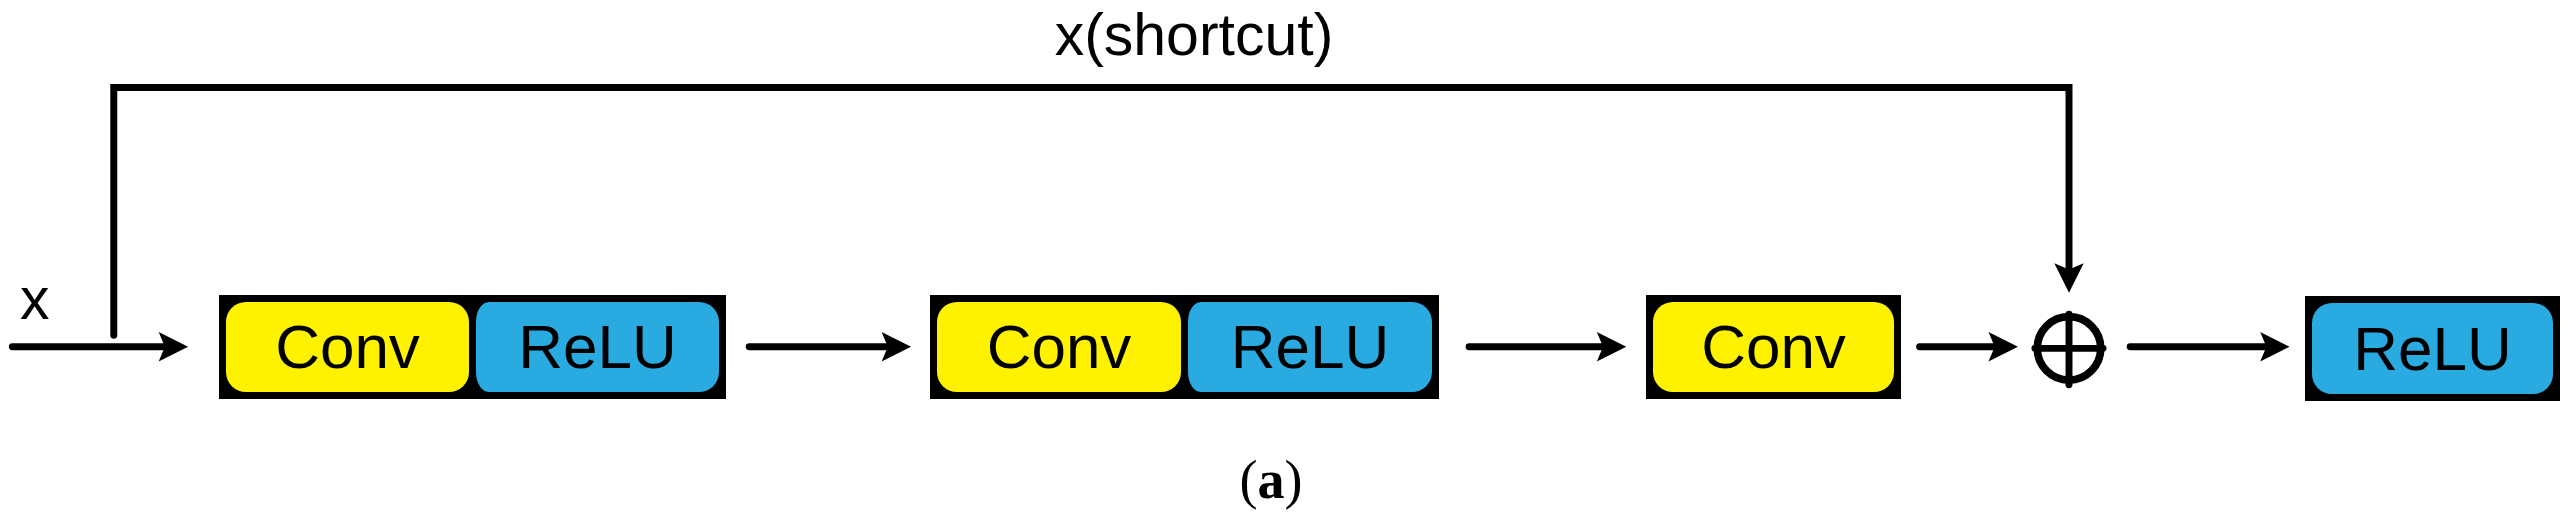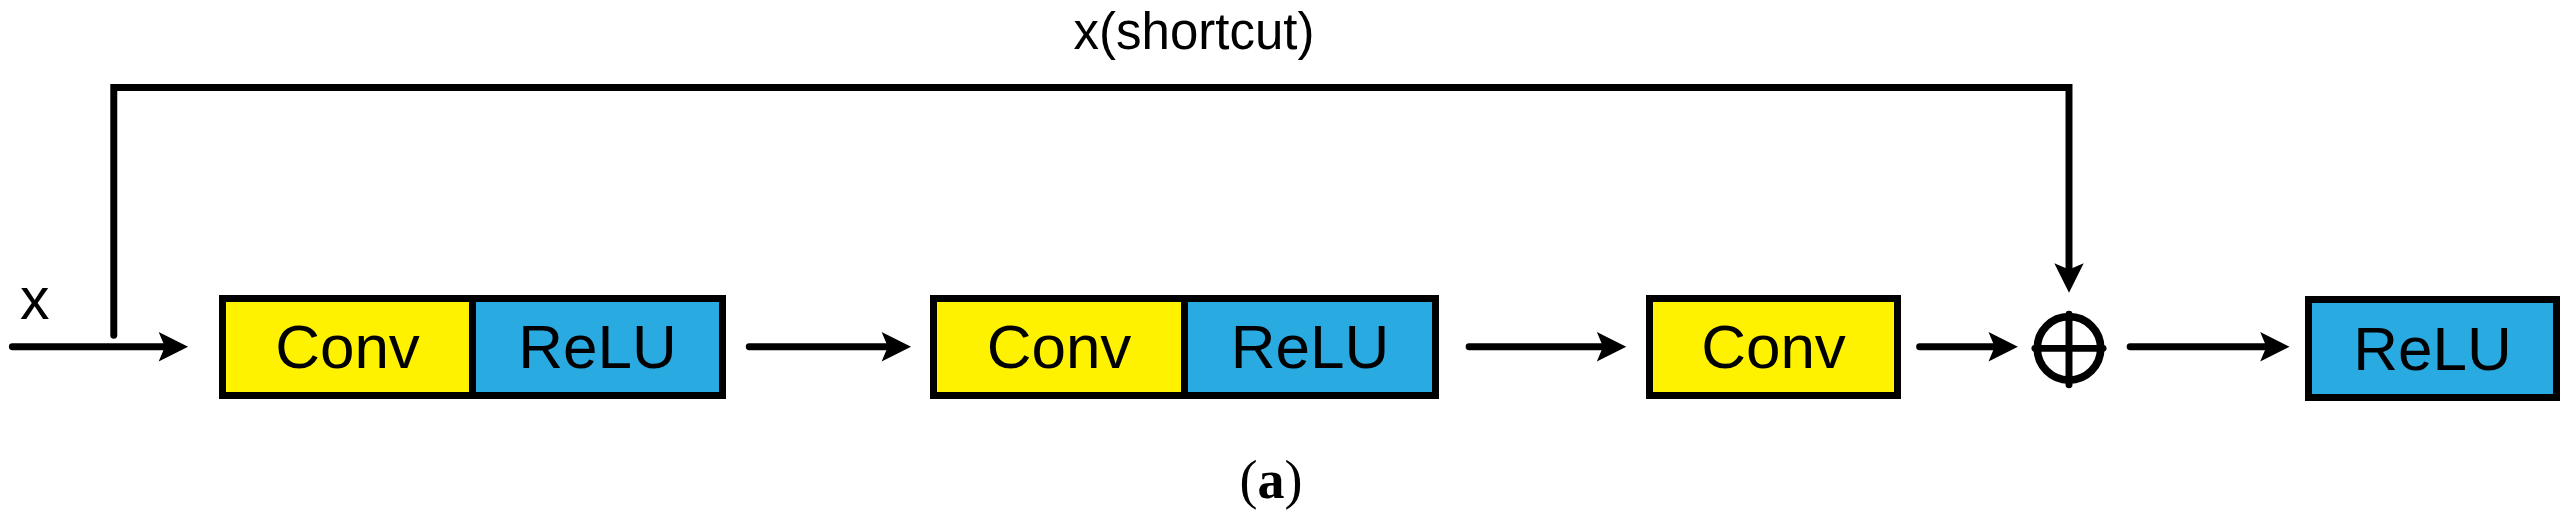--- a/index.html
+++ b/index.html
@@ -46,20 +46,21 @@
   }
   .cell {
     flex: 1 1 0;
     display: flex;
     align-items: center;
     justify-content: center;
     font-size: 62px;
     line-height: 1;
     color: #000000;
     letter-spacing: 0px;
+    border-radius: 20px;
   }
   .cell + .cell {
     border-left: 7px solid #000000;
   }
   .block-1 { left: 219px;  width: 507px; }
   .block-2 { left: 930px; width: 509px; }
   .block-3 { left: 1646px; width: 255px; }
   .block-4 { left: 2305px; top: 296px; width: 255px; height: 105px; }
   .free-label {
     position: absolute;
@@ -68,21 +69,21 @@
     white-space: nowrap;
   }
   .label-x {
     left: 20px;
     top: 270px;
     font-size: 59px;
   }
   .label-shortcut {
     left: 1194px;
     top: 6.2px;
-    font-size: 51px;
+    font-size: 59px;
     transform: translateX(-50%);
   }
   .caption {
     position: absolute;
     left: 1271px;
     top: 453px;
     transform: translateX(-50%);
     font-family: "Liberation Serif", serif;
     font-size: 54px;
     line-height: 1;

